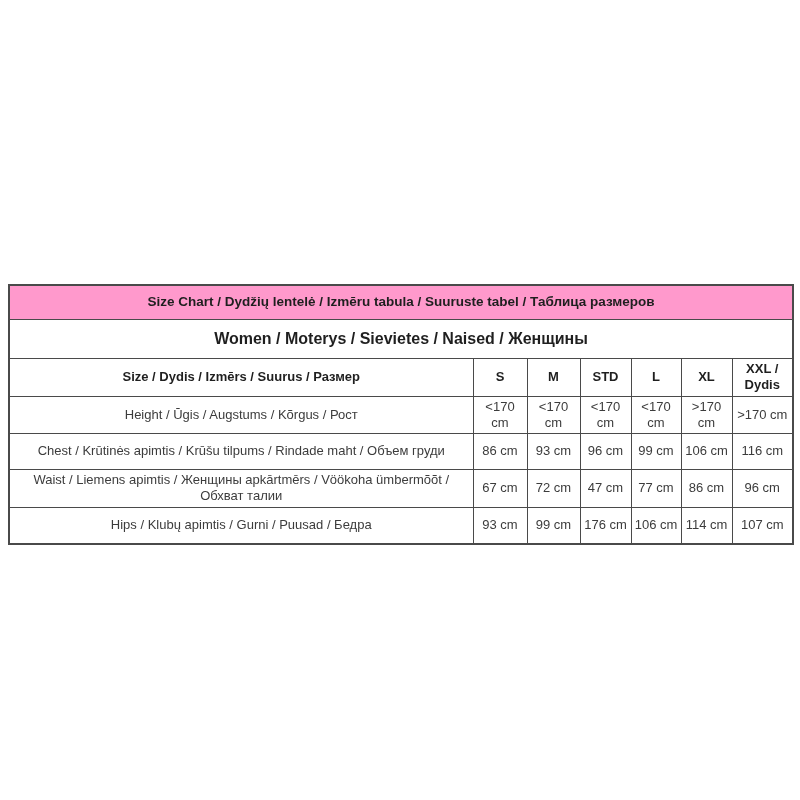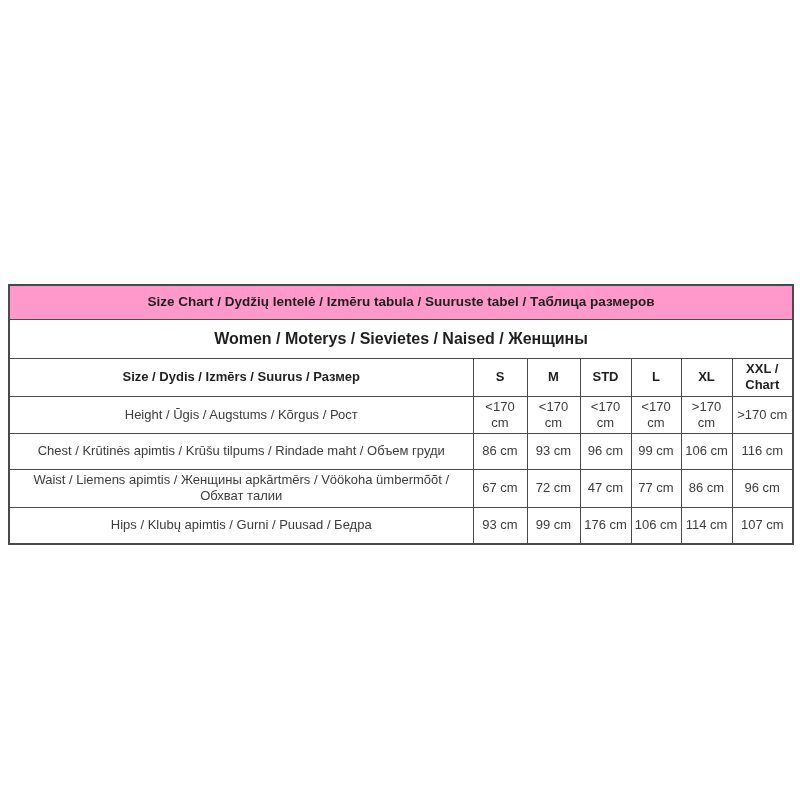--- a/index.html
+++ b/index.html
@@ -81,21 +81,21 @@
       <tr>
         <td colspan="7" class="subtitle-cell">Women / Moterys / Sievietes / Naised / Женщины</td>
       </tr>
       <tr class="header-row">
         <td class="label-cell">Size / Dydis / Izmērs / Suurus / Размер</td>
         <td>S</td>
         <td>M</td>
         <td>STD</td>
         <td>L</td>
         <td>XL</td>
-        <td>XXL / Chart</td>
+        <td>XXL / Dydis</td>
       </tr>
       <tr class="data-row">
         <td class="label-cell">Height / Ūgis / Augstums / Kõrgus / Рост</td>
         <td>&lt;170 cm</td>
         <td>&lt;170 cm</td>
         <td>&lt;170 cm</td>
         <td>&lt;170 cm</td>
         <td>&gt;170 cm</td>
         <td>&gt;170 cm</td>
       </tr>

